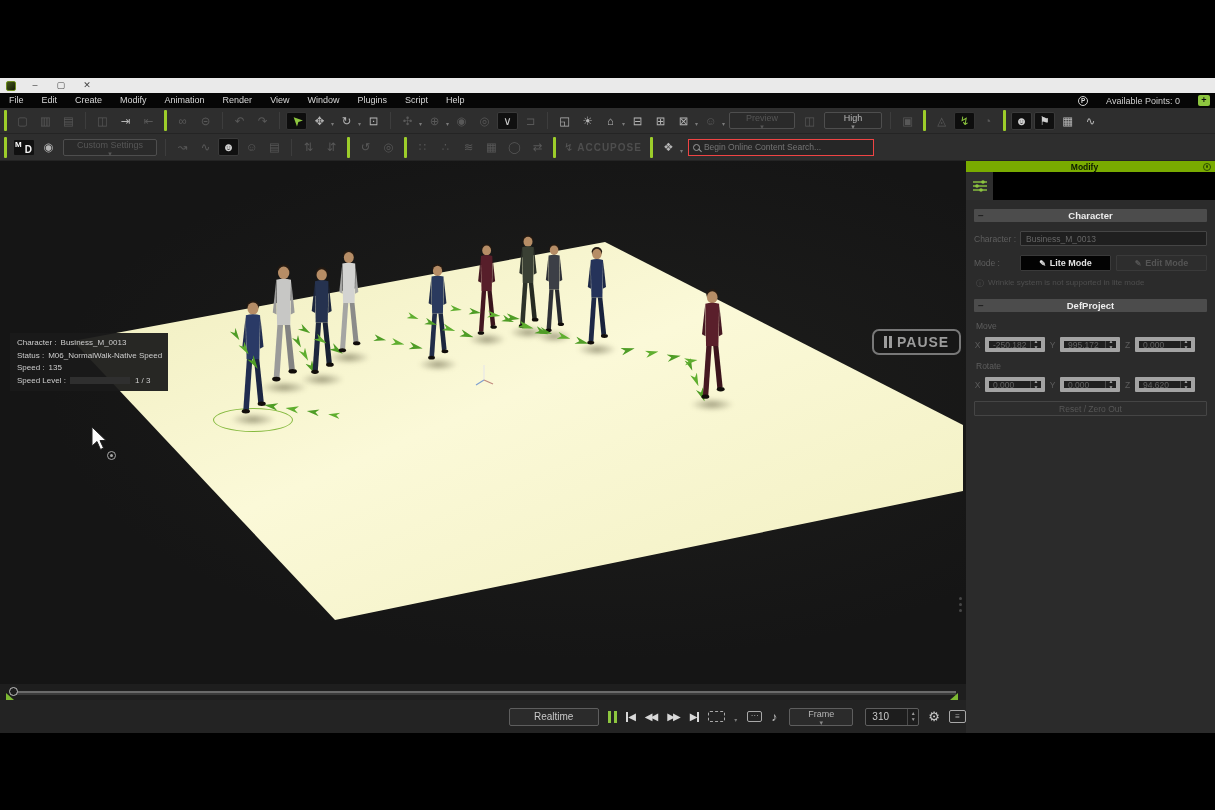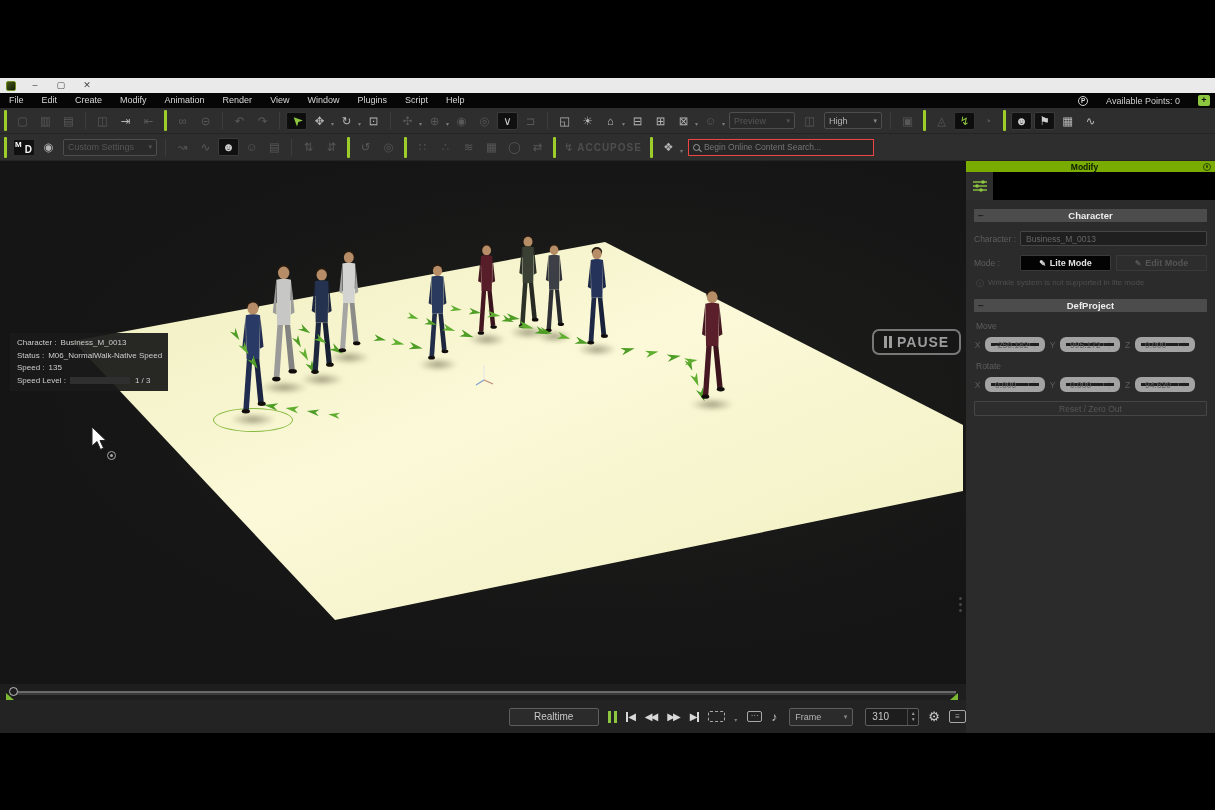--- a/index.html
+++ b/index.html
@@ -36,21 +36,21 @@
   .tb-sep.g { width:3px; height:21px; background:#9ccd2a; border-radius:1px; margin:0 4px; }
   .tb-icon { width:21px; height:18px; margin:0 1px; display:flex; align-items:center;
              justify-content:center; font-size:11.5px; border-radius:2px; color:#b0b0b0; }
   .tb-icon.s-d { color:#585858; }
   .tb-icon.s-n { color:#b5b5b5; }
   .tb-icon.s-a { background:#0d0d0d; border:1px solid #333; color:#8dc63f; }
   .tb-icon.s-p { background:#101010; border:1px solid #3a3a3a; color:#cfcfcf; }
   .tbc { font-size:6px; color:#7a7a7a; margin:6px 1px 0 0; }
   .dd { height:17px; border:1px solid #4e4e4e; background:#2a2a2a; display:flex;
         align-items:center; justify-content:space-between; padding:0 4px; margin:16px 3px;
-        border-radius:2px; }
+        border-radius:2px;flex-direction:column; }
   .dd .ddt { font-size:9px; color:#b5b5b5; }
   .dd .ddc { font-size:7px; color:#8a8a8a; }
   .dd.s-d .ddt, .dd.s-d .ddc { color:#565656; }
   .tb-label { display:flex; align-items:center; gap:4px; margin:0 4px; }
   .tb-label .g { font-size:11px; color:#565656; }
   .tb-label .t { font-size:10px; font-weight:bold; letter-spacing:1px; color:#4e4e4e; }
   .mdlogo { position:relative; width:20px; height:15px; background:#101010; margin:0 3px;
             border-radius:1px; }
   .mdlogo .m { position:absolute; left:1px; top:0; font-size:8px; font-weight:bold; color:#fff; }
   .mdlogo .d { position:absolute; right:2px; bottom:0; font-size:10px; font-weight:bold; color:#f2f2f2; }
@@ -155,22 +155,22 @@
             font-size:8.5px; display:flex; align-items:center; padding:0 5px; border-radius:1px; }
   .mode-btn { flex:1; height:16px; display:flex; align-items:center; justify-content:center; gap:4px;
               font-size:9px; font-weight:bold; border-radius:1px; }
   #lite-btn { background:#030303; border:1px solid #3a3a3a; color:#e2e2e2; margin-right:5px; }
   #edit-btn { background:#2d2d2d; border:1px solid #3a3a3a; color:#555; }
   .mode-btn .pen { font-size:8px; }
   #mode-info { display:flex; gap:4px; align-items:flex-start; color:#4e4e4e; font-size:8px;
                margin:-2px 0 10px 2px; }
   .axis-row { display:flex; align-items:center; gap:4px; margin-bottom:9px; }
   .axis-lbl { font-size:8.5px; color:#5c5c5c; width:7px; text-align:center; }
-  .num-box { width:60px; height:15px; background:#1f1f1f; border:6px solid #a3a3a3; display:flex;
-             align-items:center; border-radius:6px; }
+  .num-box { width:60px; height:15px; background:#1f1f1f; border:4px solid #a3a3a3; display:flex;
+             align-items:center; border-radius:1px; }
   .num-box .val { flex:1; font-size:8.5px; color:#646464; padding-left:4px; }
   .sub-lbl { font-size:8.5px; color:#5e5e5e; margin:0 0 6px 2px; }
   #reset-btn { height:15px; border:1px solid #454545; background:#2d2d2d; color:#575757;
                font-size:8.5px; display:flex; align-items:center; justify-content:center;
                border-radius:1px; margin-top:3px; }
 </style>
 </head>
 <body>
 
 <div class="abs" id="titlebar">

